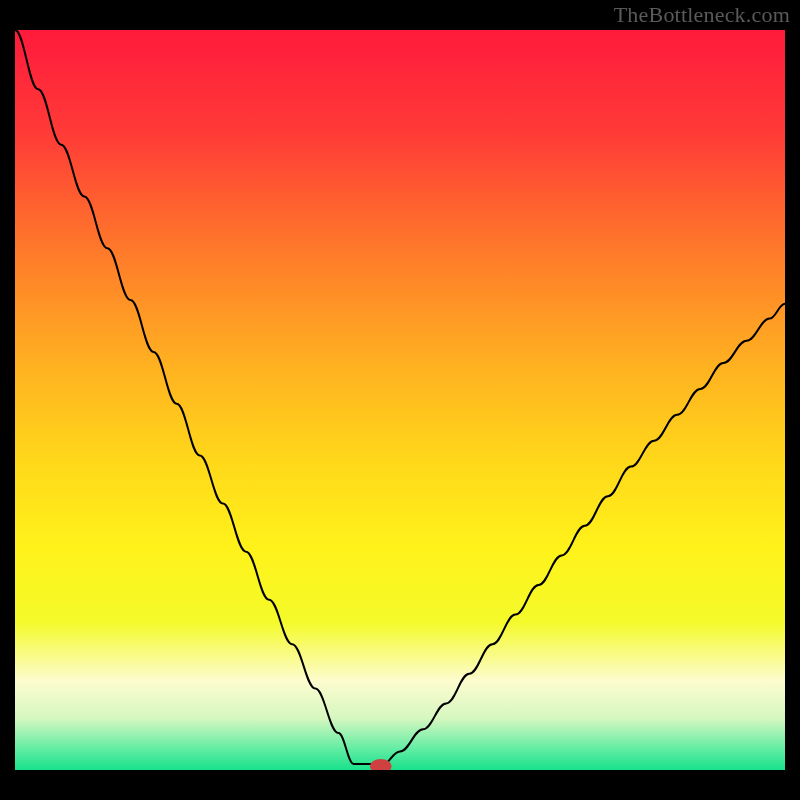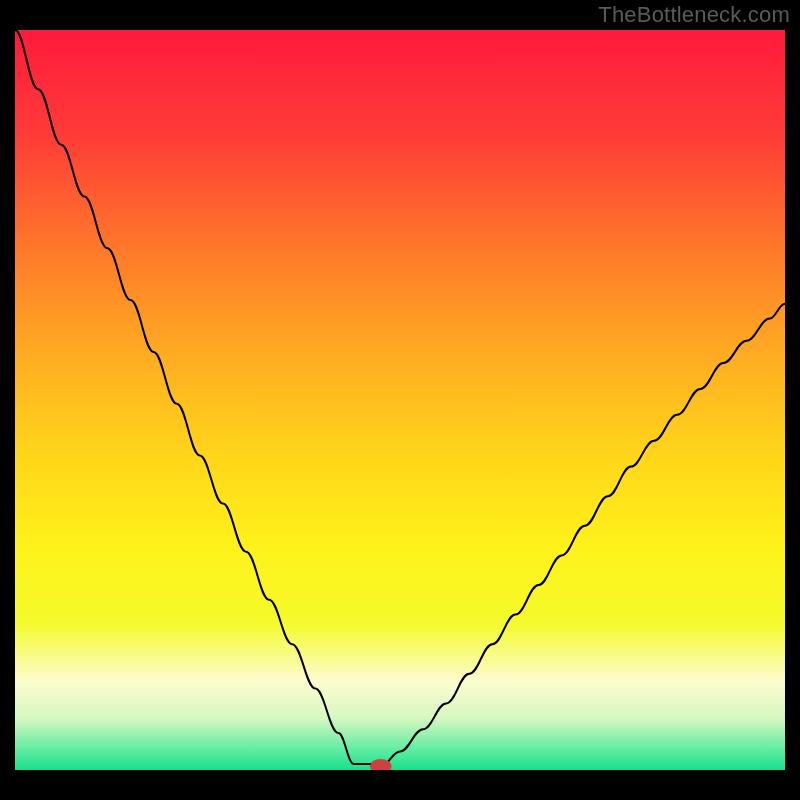--- a/index.html
+++ b/index.html
@@ -8,20 +8,21 @@
     width: 800px;
     height: 800px;
     background: #000;
     font-family: Arial, Helvetica, sans-serif;
     overflow: hidden;
   }
   .stage {
     position: relative;
     width: 800px;
     height: 605px;
+    font-family: Liberation Serif, serif;
   }
   .watermark {
     position: absolute;
     top: 2px;
     right: 10px;
     color: #5a5a5a;
     font-size: 22px;
     font-weight: 500;
     letter-spacing: 0.2px;
     z-index: 5;

